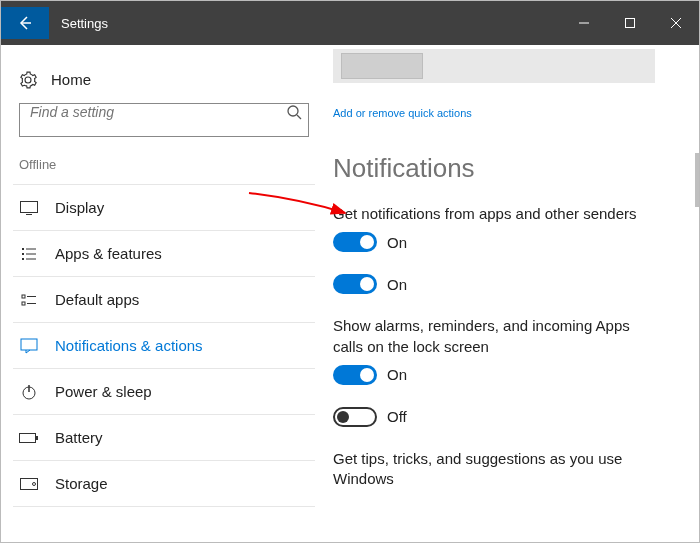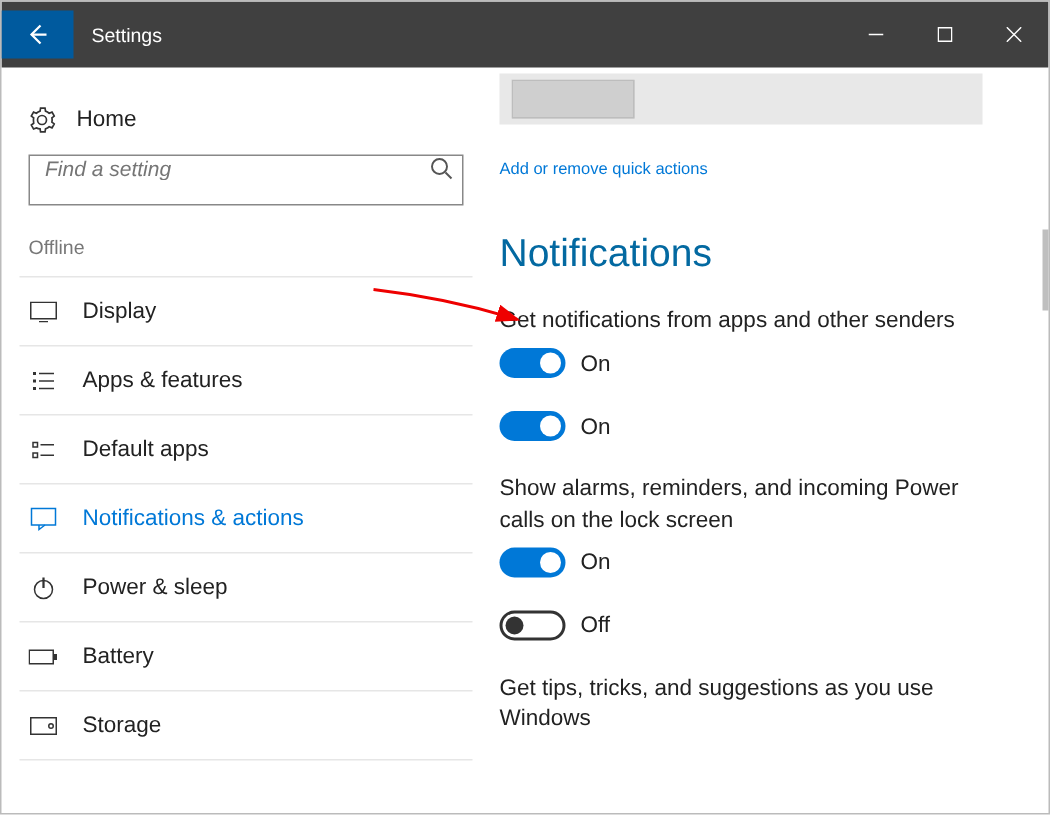--- a/index.html
+++ b/index.html
@@ -46,21 +46,21 @@
   .connect-box {
     width:322px; height:34px; background:#e8e8e8; display:flex; align-items:center;
     padding-left:8px; margin-top:4px;
   }
   .connect-inner {
     width:82px; height:26px; background:#cfcfcf; margin:0;
     display:flex; align-items:center; justify-content:center; font-size:10px; color:#666;
     box-shadow: inset 0 0 0 1px #bdbdbd;
   }
   .quick-link { color:#0078d7; font-size:11px; padding: 24px 0 8px 0; display:block; }
-  h2.section { font-weight:400; font-size:26px; color:#0369a1; margin: 26px 0 20px 0; }
+  h2.section { font-weight:400; font-size:26px; color:#737373; margin: 26px 0 20px 0; }
 
   .setting { margin-bottom: 22px; font-size:15px; color:#222; }
   .setting-label { margin-bottom: 8px; line-height:1.35; }
   .toggle-row { display:flex; align-items:center; gap:10px; }
   .toggle { width:44px; height:20px; border-radius:10px; position:relative; }
   .toggle.on { background:#0078d7; }
   .toggle.on .knob { position:absolute; right:3px; top:3px; width:14px; height:14px; border-radius:50%; background:#fff; }
   .toggle.off { background:#fff; border:2px solid #333; width:44px; height:20px; }
   .toggle.off .knob { position:absolute; left:2px; top:2px; width:12px; height:12px; border-radius:50%; background:#333; }
   .toggle-state { font-size:15px; }
@@ -230,21 +230,21 @@
     <div class="setting">
       <div class="toggle-row">
         <div class="toggle on">
             <div class="knob"></div>
           </div>
         <span class="toggle-state">On</span>
       </div>
     </div>
 
     <div class="setting">
-      <div class="setting-label" style="max-width:320px">Show alarms, reminders, and incoming Power calls on the lock screen</div>
+      <div class="setting-label" style="max-width:320px">Show alarms, reminders, and incoming Apps calls on the lock screen</div>
       <div class="toggle-row">
         <div class="toggle on">
             <div class="knob"></div>
           </div>
         <span class="toggle-state">On</span>
       </div>
     </div>
 
     <div class="setting">
       <div class="toggle-row">

